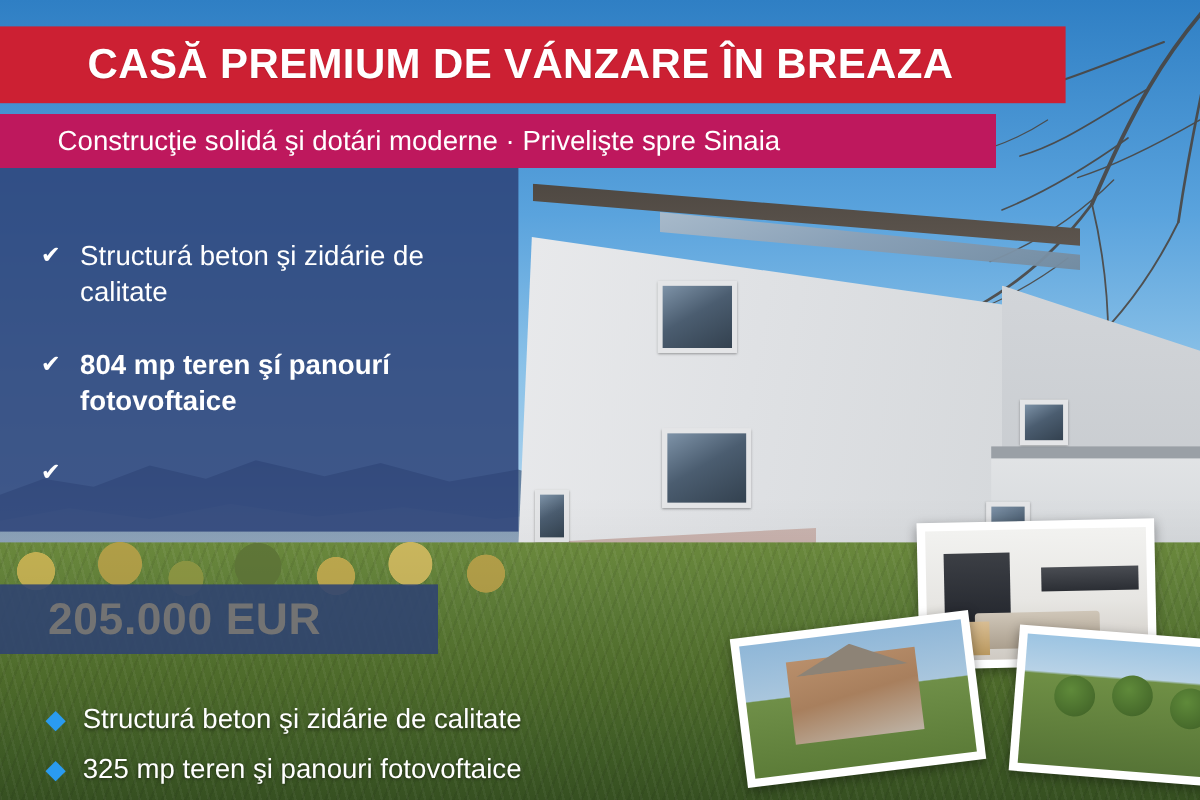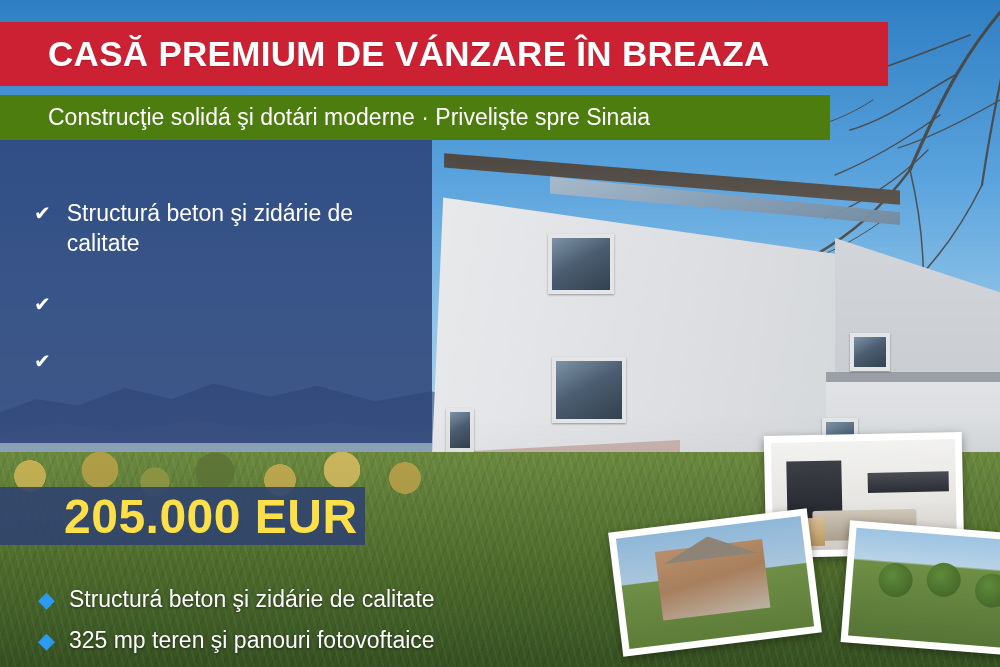--- a/index.html
+++ b/index.html
@@ -105,26 +105,26 @@
   }
 
   
   .red-bar {
     position:absolute; left:0; top:22px; width:888px; height:64px;
     background:#cc2033;
     display:flex; align-items:center;
   }
   .red-bar h1 {
     color:#fff; font-size:35px; font-weight:bold; letter-spacing:.3px;
-    padding-left:48px; white-space:nowrap;
+    padding-left:73px; white-space:nowrap;
     text-shadow:0 1px 1px rgba(0,0,0,.15);
   }
   .sub-bar {
     position:absolute; left:0; top:95px; width:830px; height:45px;
-    background:#4d7c0f;
+    background:#be185d;
     display:flex; align-items:center;
   }
   .sub-bar h2 {
     color:#fff; font-size:23px; font-weight:normal;
     padding-left:48px; white-space:nowrap;
   }
 
   
   .feature-panel {
     position:absolute; left:0; top:140px; width:432px; height:303px;
@@ -139,22 +139,22 @@
   .feat .txt { font-size:23px; line-height:1.32; max-width:330px; }
   .feat.bold .txt { font-weight:bold; }
 
   
   .price-bar {
     position:absolute; left:0; top:487px; width:365px; height:58px;
     background:rgba(48,68,112,.9);
     display:flex; align-items:center;
   }
   .price-bar .price {
-    color:#fde047; font-size:48px; font-weight:bold; letter-spacing:.5px;
-    padding-left:64px; white-space:nowrap;
+    color:#737373; font-size:37px; font-weight:bold; letter-spacing:.5px;
+    padding-left:40px; white-space:nowrap;
   }
 
   
   .bottom-lines { position:absolute; left:38px; top:586px; }
   .bline { display:flex; align-items:center; gap:14px; margin-bottom:14px; }
   .bline .bcheck { color:#2a9bf0; font-size:22px; line-height:1; }
   .bline .btxt {
     color:#fff; font-size:23px; white-space:nowrap;
     text-shadow:0 1px 3px rgba(0,0,0,.55);
   }
@@ -288,20 +288,21 @@
   </div>
 
   <div class="feature-panel">
     <div class="feat-list">
       <div class="feat">
         <span class="check">✔</span>
         <span class="txt">Structurá beton şi zidárie de calitate</span>
       </div>
       <div class="feat bold">
         <span class="check">✔</span>
+        <span class="txt">804 mp teren şí panourí fotovoftaice</span>
       </div>
       <div class="feat">
         <span class="check">✔</span>
       </div>
     </div>
   </div>
 
   <div class="price-bar">
     <span class="price">205.000 EUR</span>
   </div>

